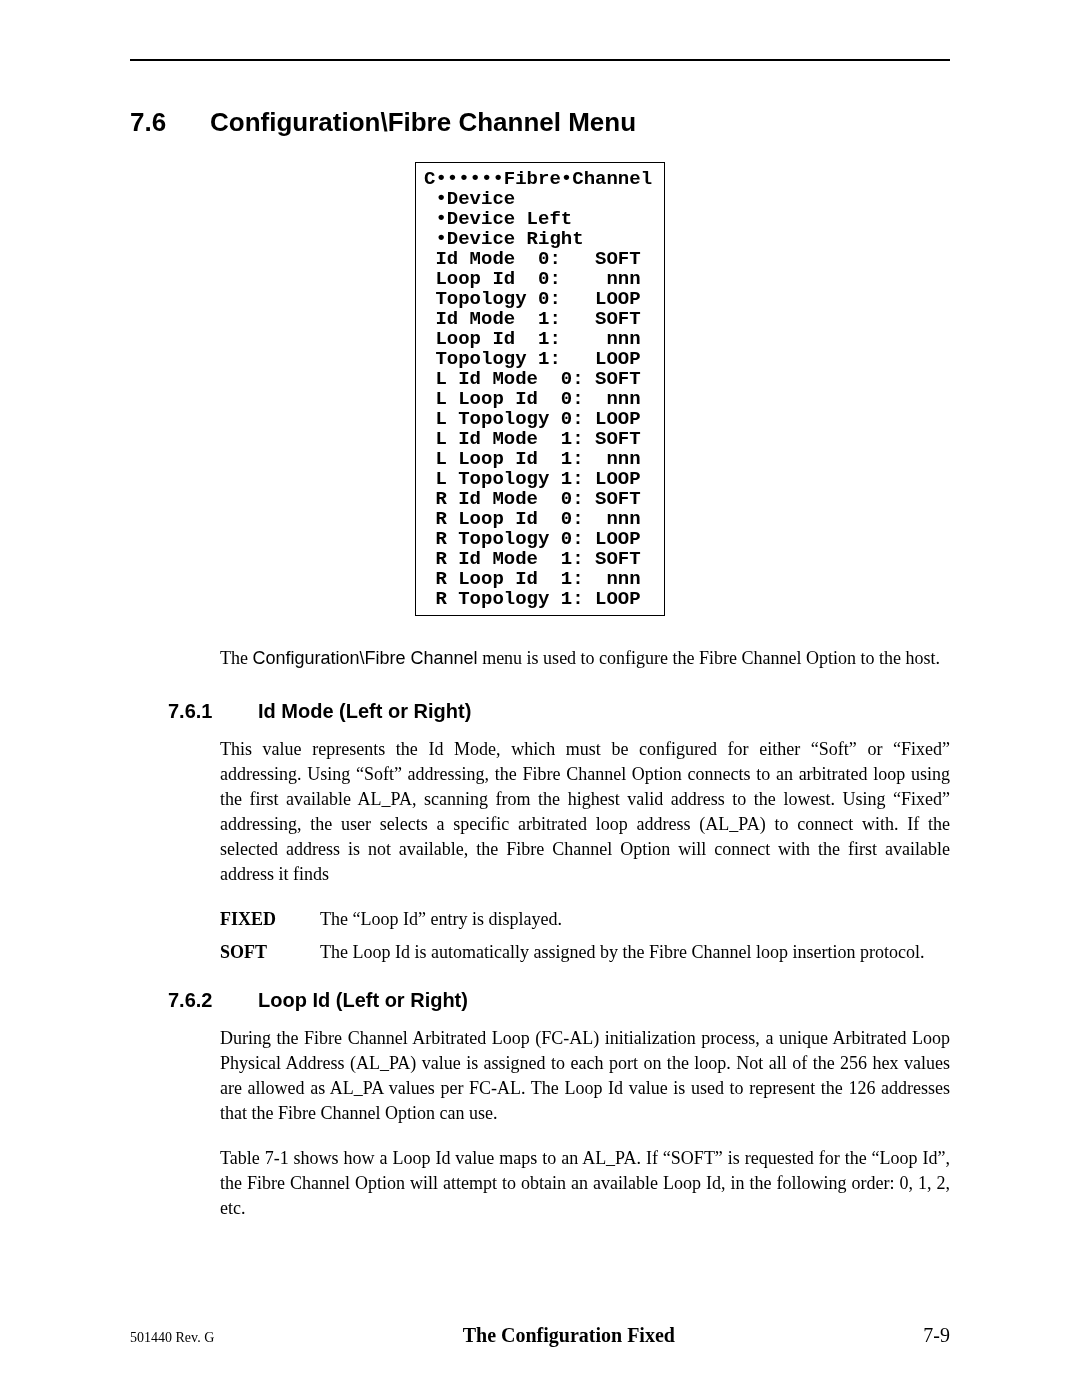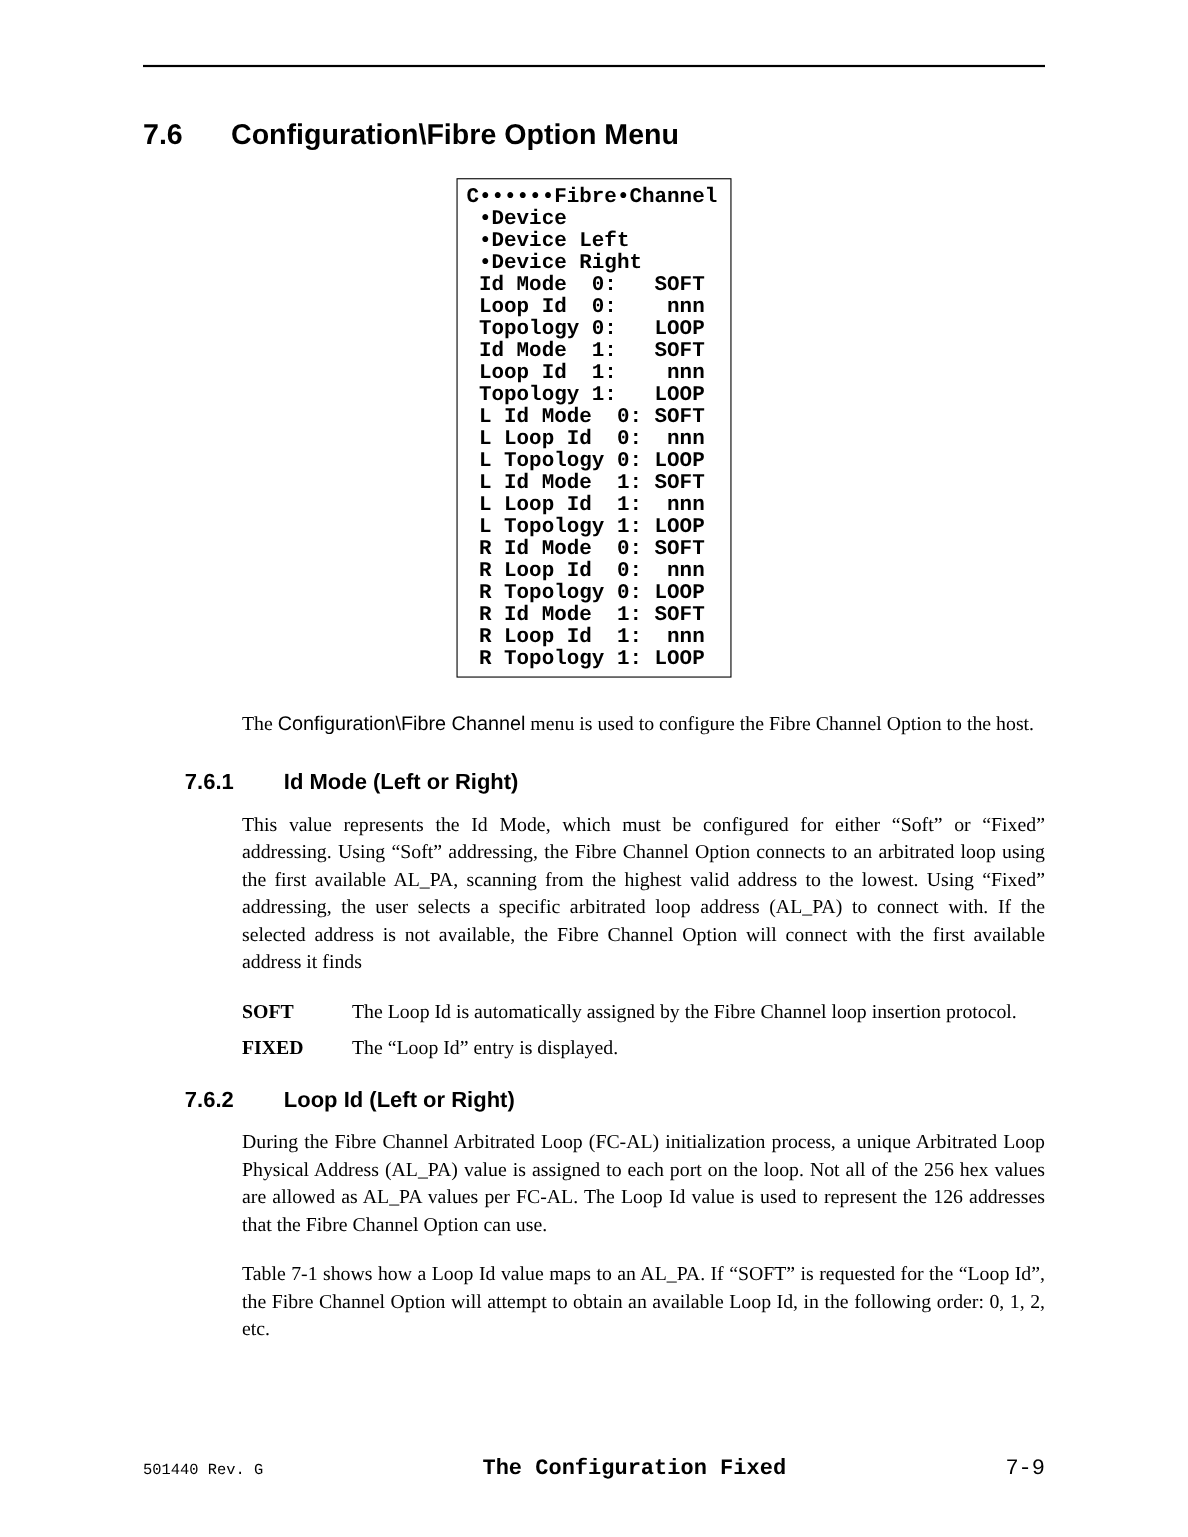--- a/index.html
+++ b/index.html
@@ -81,35 +81,34 @@
   .defrow .desc { flex: 1; }
   .footer {
     position: absolute;
     left: 130px;
     right: 130px;
     bottom: 50px;
     display: flex;
     justify-content: space-between;
     align-items: baseline;
     font-size: 18px;
-    font-family: Liberation Mono, monospace;
   }
   .footer .rev { font-size: 14px; }
   .footer .title { font-weight: 700; font-size: 20px; }
   .footer .pg { font-weight: 400; font-size: 20px; }
 </style>
 </head>
 <body>
 
 <div class="page">
   <div class="rule"></div>
 
   <div class="h2">
     <span class="num">7.6</span>
-    <span>Configuration\Fibre Option Menu</span>
+    <span>Configuration\Fibre Channel Menu</span>
   </div>
 
   <div class="menu-box"><span id="menu-lines">C••••••Fibre•Channel
  •Device
  •Device Left
  •Device Right
  Id Mode  0:   SOFT
  Loop Id  0:    nnn
  Topology 0:   LOOP
  Id Mode  1:   SOFT
@@ -134,26 +133,26 @@
 
   <div class="h3">
     <span class="num">7.6.1</span>
     <span>Id Mode (Left or Right)</span>
   </div>
 
   <div class="body">This value represents the Id Mode, which must be configured for either “Soft” or “Fixed” addressing. Using “Soft” addressing, the Fibre Channel Option connects to an arbitrated loop using the first available AL_PA, scanning from the highest valid ad­dress to the lowest. Using “Fixed” addressing, the user selects a specific arbitrated loop address (AL_PA) to connect with. If the selected address is not available, the Fi­bre Channel Option will connect with the first available address it finds</div>
 
   <div class="deflist">
     <div class="defrow">
+      <div class="term">FIXED</div>
+      <div class="desc">The “Loop Id” entry is displayed.</div>
+    </div>
+    <div class="defrow">
       <div class="term">SOFT</div>
       <div class="desc">The Loop Id is automatically assigned by the Fibre Channel loop insertion protocol.</div>
-    </div>
-    <div class="defrow">
-      <div class="term">FIXED</div>
-      <div class="desc">The “Loop Id” entry is displayed.</div>
     </div>
   </div>
 
   <div class="h3">
     <span class="num">7.6.2</span>
     <span>Loop Id (Left or Right)</span>
   </div>
 
   <div class="body">During the Fibre Channel Arbitrated Loop (FC-AL) initialization process, a unique Arbitrated Loop Physical Address (AL_PA) value is assigned to each port on the loop. Not all of the 256 hex values are allowed as AL_PA values per FC-AL. The Loop Id value is used to represent the 126 addresses that the Fibre Channel Option can use.</div>
   <div class="body">Table 7-1 shows how a Loop Id value maps to an AL_PA. If “SOFT” is requested for the “Loop Id”, the Fibre Channel Option will attempt to obtain an available Loop Id, in the following order: 0, 1, 2, etc.</div>

